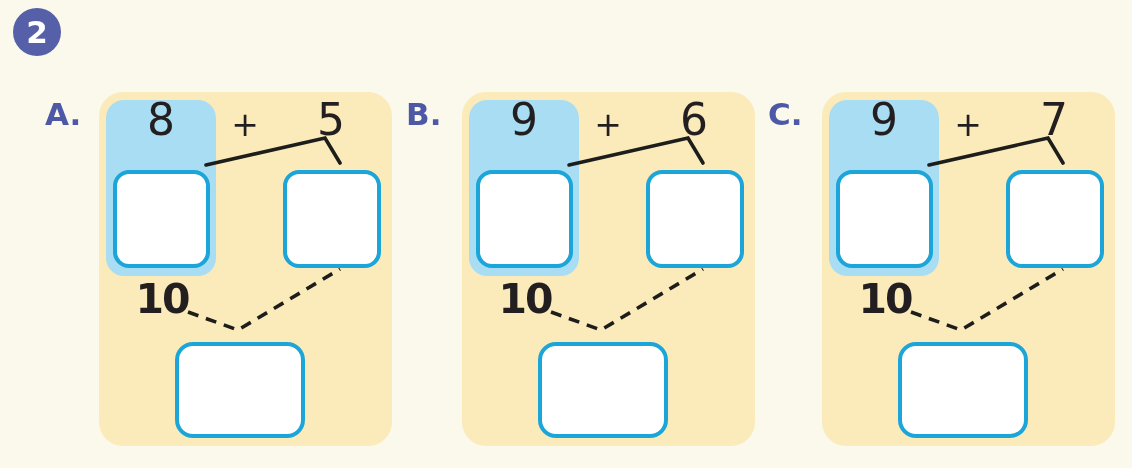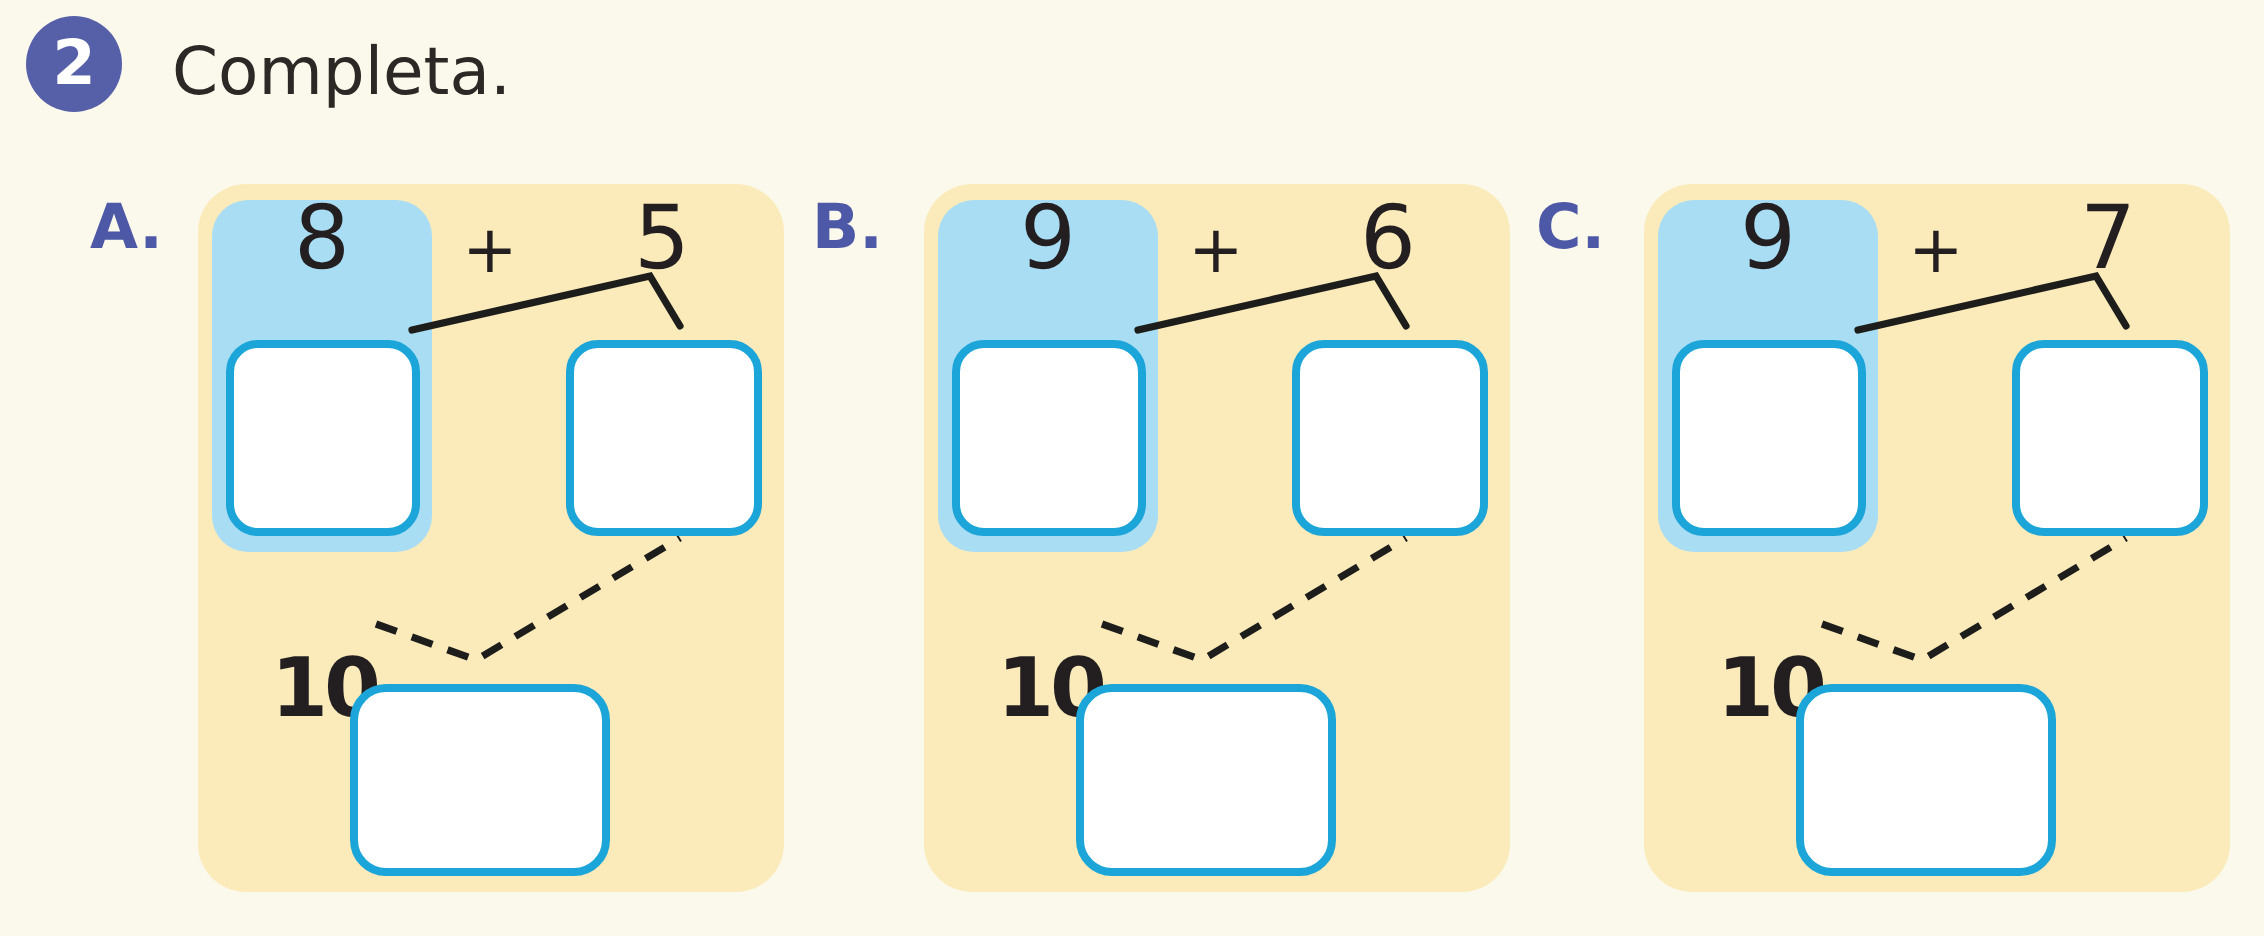--- a/index.html
+++ b/index.html
@@ -47,35 +47,34 @@
   .box{
     position:absolute; background:#ffffff;
     border:4px solid #1ca5d8; border-radius:16px;
   }
   .box-left { left:14px;  top:78px;  width:89px;  height:90px; }
   .box-right{ left:184px; top:78px;  width:90px;  height:90px; }
   .box-bottom{ left:76px; top:250px; width:122px; height:88px; border-radius:18px; }
   .ten{
     position:absolute; left:30px; top:183px; width:66px;
     text-align:center; font-size:41px; font-weight:bold;
-    color:#231f20; letter-spacing:-2px;margin-top:45px;
+    color:#231f20; letter-spacing:-2px;
   }
   .lines{
     position:absolute; left:0; top:0; pointer-events:none;
   }
 </style>
 </head>
 <body>
 
 <div class="page">
 
   <div class="badge">
     <span>2</span>
   </div>
-  <div class="title">Completa.</div>
 
   <div class="ex-label" style="left:45px">A.</div>
   <div class="panel" style="left:99px">
     <div class="highlight"></div>
     <svg class="lines" width="293" height="354" viewBox="0 0 293 354">
       <polyline points="107,73 226,46 241,71" fill="none" stroke="#1d1d1b" stroke-width="3.6" stroke-linecap="round"></polyline>
       <path d="M89,220 L139,238 L241,177" fill="none" stroke="#1d1d1b" stroke-width="3.6" stroke-dasharray="11 8"></path>
     </svg>
     <div class="addend1">8</div>
     <div class="op">+</div>

